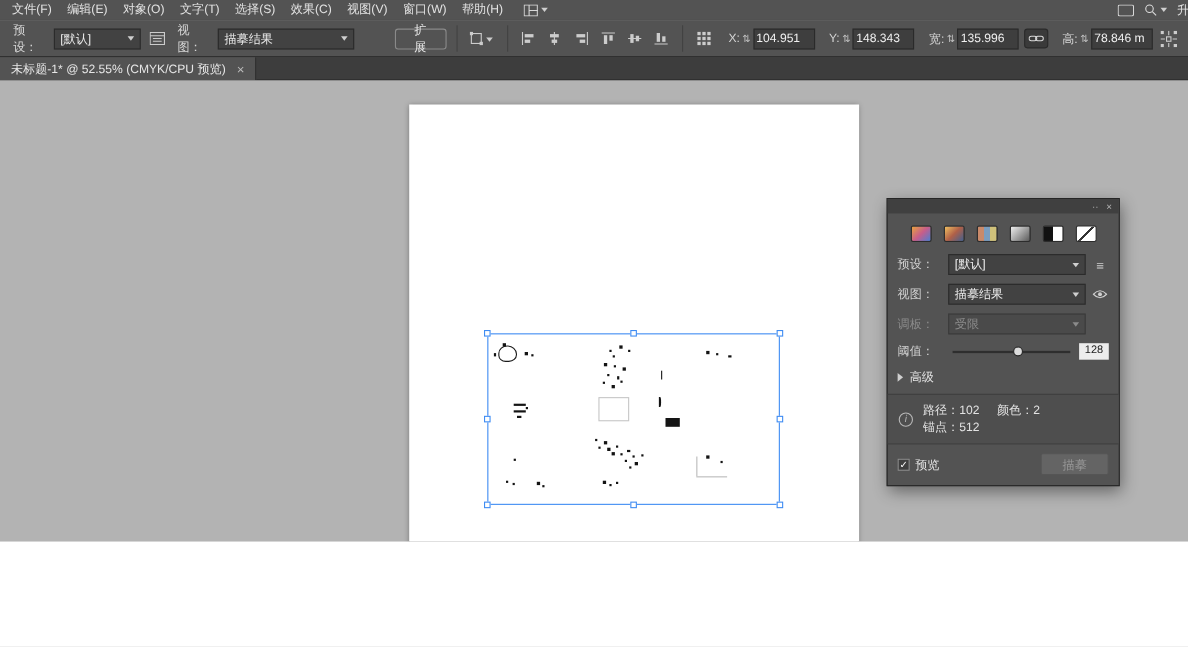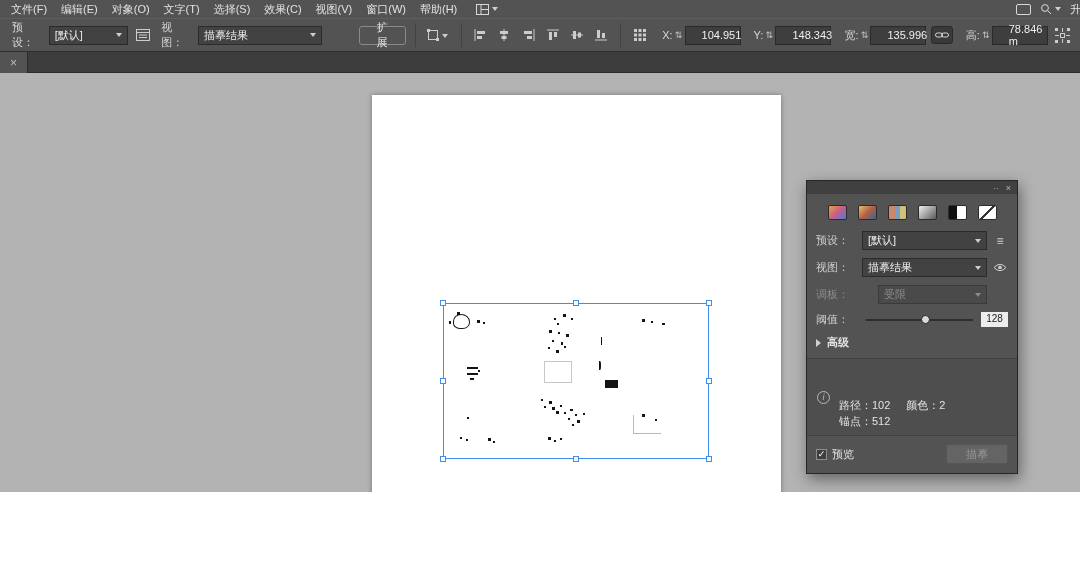--- a/index.html
+++ b/index.html
@@ -18,21 +18,21 @@
   .controlbar { position:absolute; top:18px; left:0; right:0; height:34px; background:#535353; border-top:1px solid #5e5e5e; border-bottom:1px solid #2d2d2d; display:flex; align-items:center; padding:0 8px; gap:5px; }
   .cb-label { color:#d6d6d6; margin-left:4px; }
   .dd { height:19px; background:#424242; border:1px solid #2b2b2b; display:flex; align-items:center; justify-content:space-between; padding:0 5px; color:#ececec; cursor:default; }
   .dd-preset { width:82px; }
   .dd-view { width:128px; }
   .btn-plain { height:19px; padding:0 12px; background:transparent; border:1px solid #8a8a8a; border-radius:3px; color:#e8e8e8; font-size:11px; display:flex; align-items:center; cursor:default; }
   .sep { width:1px; height:24px; background:#424242; margin:0 4px; }
   .icon-btn { width:20px; height:20px; display:flex; align-items:center; justify-content:center; cursor:default; }
   .num-group { display:flex; align-items:center; gap:2px; margin-left:4px; }
   .stepper { font-size:9px; color:#c3c3c3; width:8px; text-align:center; }
-  .num-input { width:56px; height:19px; background:#3e3e3e; border:1px solid #2a2a2a; color:#f0f0f0; display:flex; align-items:center; padding:0 16px; font-size:11px; }
+  .num-input { width:56px; height:19px; background:#3e3e3e; border:1px solid #2a2a2a; color:#f0f0f0; display:flex; align-items:center; padding:0 2px; font-size:11px; }
   .chain-box { width:22px; height:18px; background:#3a3a3a; border:1px solid #2a2a2a; border-radius:3px; display:flex; align-items:center; justify-content:center; }
   .expand-gap { width:28px; }
 
   
   .tabstrip { position:absolute; top:52px; left:0; right:0; height:21px; background:#3d3d3d; display:flex; border-bottom:1px solid #2d2d2d; }
   .doctab { height:21px; background:#535353; border-right:1px solid #2a2a2a; display:flex; align-items:center; padding:0 10px; gap:10px; color:#e6e6e6; cursor:default; }
   .doctab .close { color:#bdbdbd; font-size:12px; cursor:default; }
 
   
   .canvas { position:absolute; top:73px; left:0; right:0; bottom:0; background:#b3b3b3; }
@@ -57,32 +57,32 @@
   .panel-tabstrip { height:20px; background:#3c3c3c; display:flex; }
   .panel-tab { background:#535353; padding:0 11px; display:flex; align-items:center; color:#efefef; }
   .panel-body { padding:7px 0 0; }
   .thumbs { display:flex; justify-content:center; gap:11px; padding:4px 0 11px; }
   .thumb { width:19px; height:15px; border:1px solid #2c2c2c; border-radius:2px; cursor:default; }
   .prow { display:flex; align-items:center; margin:0 9px 8px; gap:4px; }
   .plabel { width:42px; color:#cfcfcf; flex:none; }
   .pdd { flex:1; height:19px; background:#424242; border:1px solid #2b2b2b; display:flex; align-items:center; justify-content:space-between; padding:0 5px; color:#efefef; cursor:default; }
   .picon { width:17px; flex:none; display:flex; align-items:center; justify-content:center; color:#cfcfcf; }
   .disabled .plabel { color:#8b8b8b; }
-  .pdd.dis { background:#4a4a4a; border-color:#3a3a3a; color:#8b8b8b;margin-left:16px; }
+  .pdd.dis { background:#4a4a4a; border-color:#3a3a3a; color:#8b8b8b; }
   .pdd.dis .chev { border-top-color:#8b8b8b; }
   .menu-glyph { font-size:12px; color:#cfcfcf; letter-spacing:-1px; }
   .thr-track { position:relative; flex:1; height:2px; background:#2e2e2e; margin:0 4px; }
   .thr-knob { position:absolute; left:51%; top:-4px; width:9px; height:9px; border-radius:50%; background:#dcdcdc; border:1px solid #262626; }
   .thr-value { width:27px; height:15px; background:#ededed; color:#1c1c1c; font-size:10px; text-align:center; line-height:14px; flex:none; }
   .minmax { display:flex; justify-content:space-between; padding:0 42px 0 55px; margin:-4px 0 8px; font-size:10px; color:#bdbdbd; }
-  .adv-row { display:flex; align-items:center; gap:6px; margin:0 9px 8px; color:#e4e4e4;font-weight:bold; }
+  .adv-row { display:flex; align-items:center; gap:6px; margin:0 9px 8px; color:#e4e4e4; }
   .tri { width:0; height:0; border-top:4px solid transparent; border-bottom:4px solid transparent; border-left:5px solid #cfcfcf; display:inline-block; }
   .info-sec { background:#4e4e4e; border-top:1px solid #404040; border-bottom:1px solid #404040; padding:6px 10px; display:flex; align-items:center; gap:9px; }
   .info-icon { width:13px; height:13px; border:1px solid #b8b8b8; border-radius:50%; color:#b8b8b8; font-size:9px; font-style:italic; display:flex; align-items:center; justify-content:center; flex:none; }
-  .info-lines { line-height:16px; color:#e2e2e2;margin-top:32px; }
+  .info-lines { line-height:16px; color:#e2e2e2; }
   .info-gap { display:inline-block; width:16px; }
   .pfooter { display:flex; align-items:center; justify-content:space-between; padding:8px 9px 9px; }
   .chk-wrap { display:flex; align-items:center; gap:5px; }
   .checkbox { width:11px; height:11px; background:#3f3f3f; border:1px solid #8d8d8d; color:#fff; font-size:9px; line-height:9px; text-align:center; cursor:default; }
   .trace-btn { width:62px; height:20px; background:#646464; border:1px solid #555; border-radius:2px; color:#989898; font-size:11px; cursor:default; }
 
   svg { display:block; }
 </style>
 </head>
 <body>
@@ -245,20 +245,21 @@
         <rect x="0" y="0" width="3" height="3" fill="#cccccc"></rect>
           <rect x="12" y="0" width="3" height="3" fill="#cccccc"></rect>
         <rect x="0" y="12" width="3" height="3" fill="#cccccc"></rect>
           <rect x="12" y="12" width="3" height="3" fill="#cccccc"></rect>
       </svg>
     </div>
   </div>
 
   <div class="tabstrip">
     <div class="doctab">
+      <span>未标题-1* @ 52.55% (CMYK/CPU 预览)</span>
       <span class="close">×</span>
     </div>
   </div>
 
   <div class="canvas">
     <div class="artboard"></div>
 
     <div class="selection">
       <div class="artwork" id="artwork">
           <div class="shp-outline" style="left: 9px; top: 10px; width: 17px; height: 15px; border-radius: 55% 60% 50% 45%;"></div>

